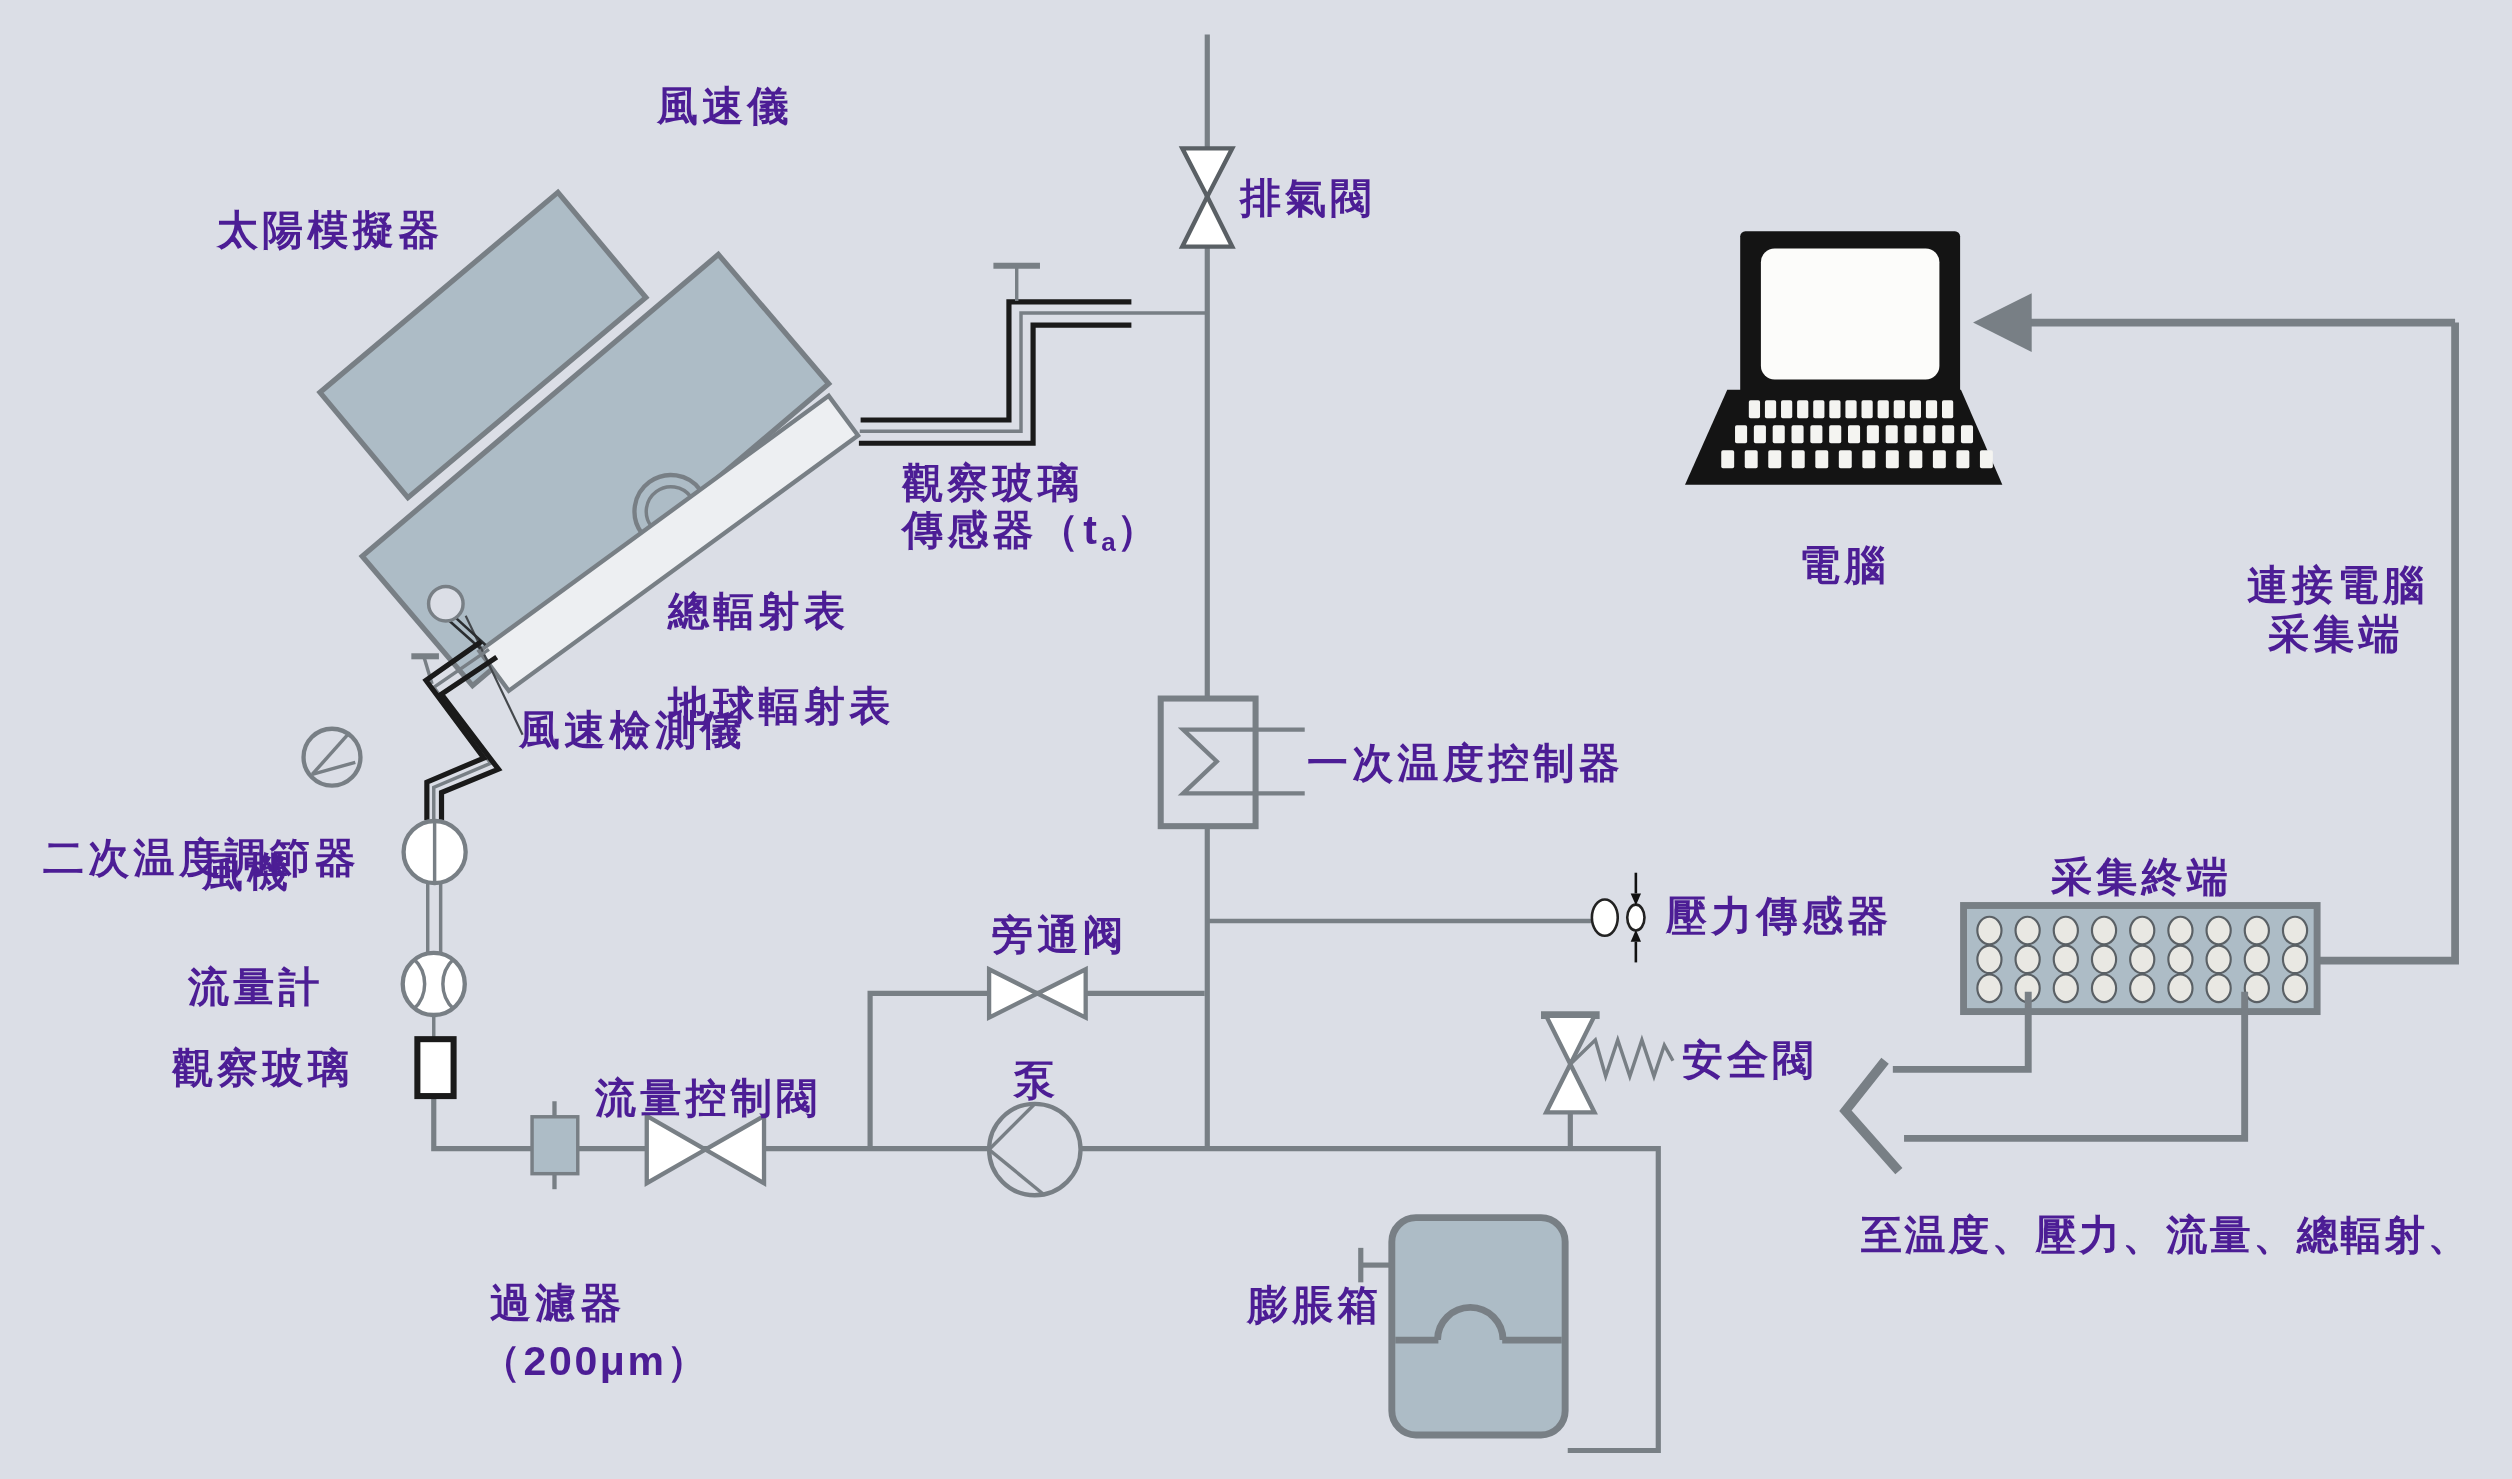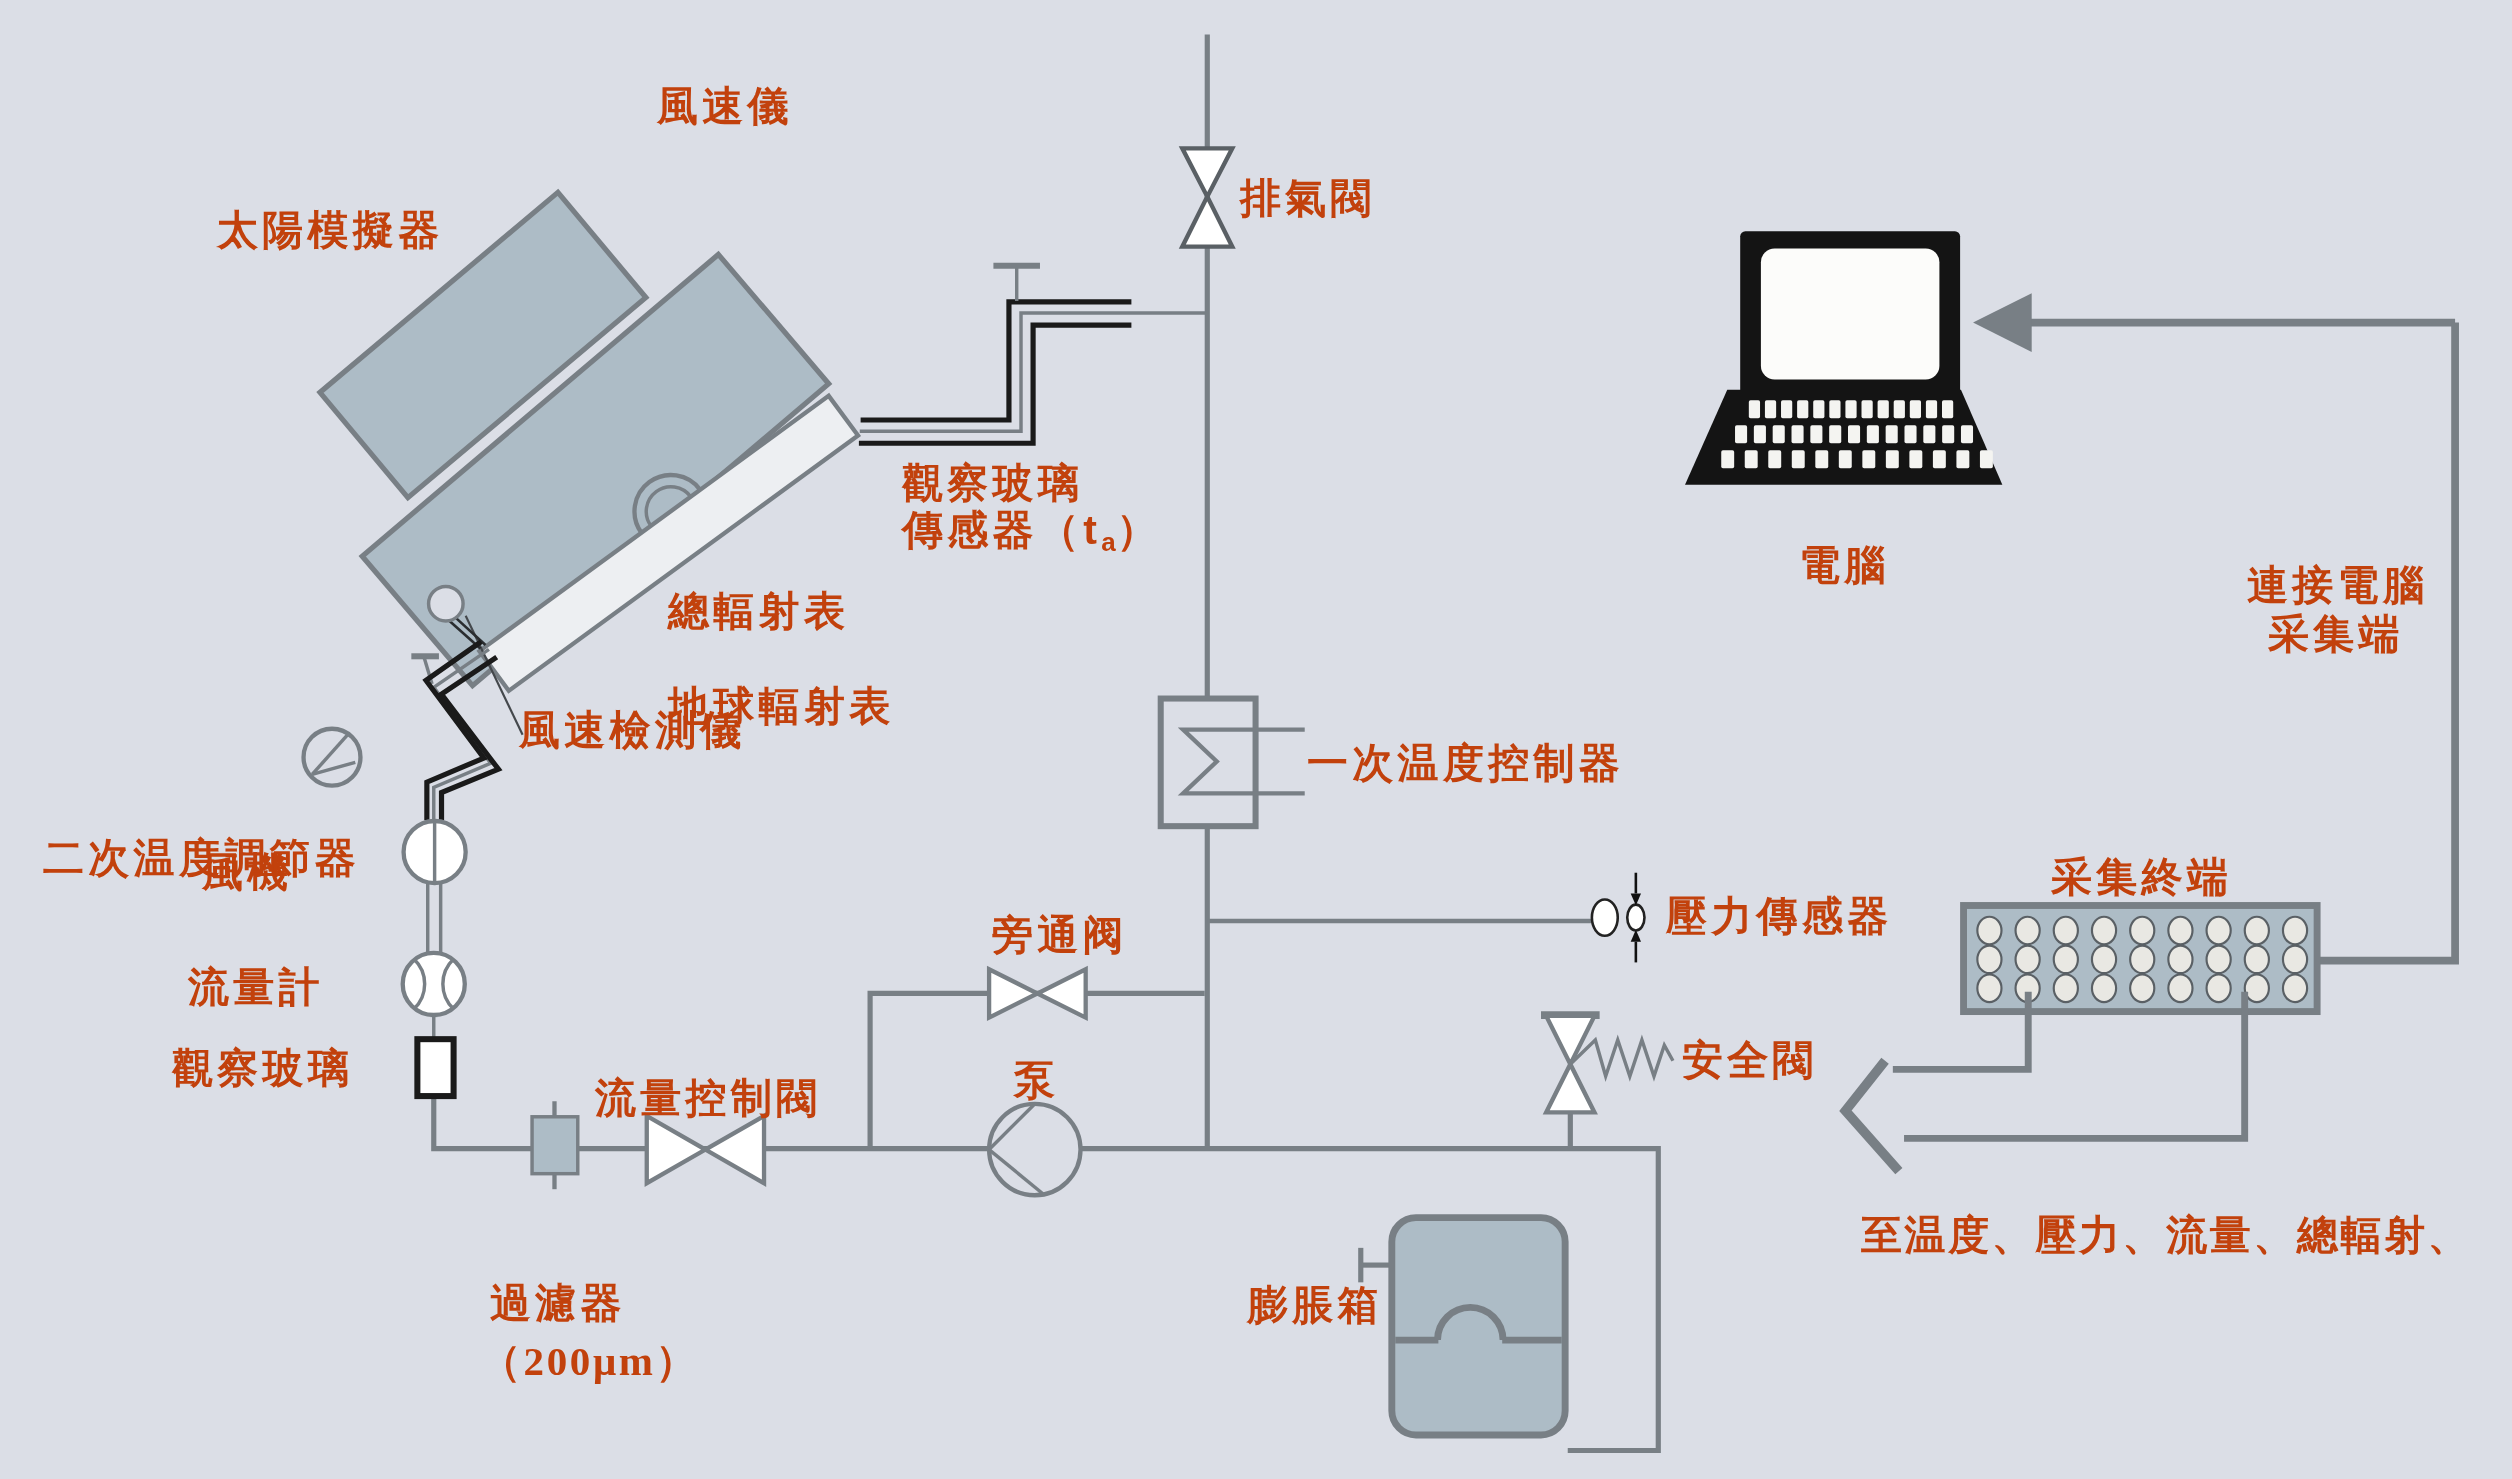--- a/index.html
+++ b/index.html
@@ -1,24 +1,24 @@
 <!DOCTYPE html>
 <html style="font-size:14px"><head>
 <meta charset="utf-8">
 <style>
   html,body{margin:0;padding:0;}
   body{width:2512px;height:1479px;overflow:hidden;background:#ffffff;
        font-family:"Liberation Sans", sans-serif;}
   .canvas{position:relative;width:2512px;height:1479px;background:#dbdee6;}
   svg{position:absolute;left:0;top:0;}
-  .lbl{position:absolute;color:#c2410c;font-size:41px;font-weight:600;
+  .lbl{position:absolute;color:#4c1d95;font-size:41px;font-weight:600;
        letter-spacing:4.3px;white-space:nowrap;line-height:1.15;}
   .lbl sub,.subc{font-size:26px;font-weight:600;}
   .subc{vertical-align:-7px;letter-spacing:0.9px;}
-  .small-gap{letter-spacing:2.6px;font-family:Liberation Serif, serif;}
+  .small-gap{letter-spacing:2.6px;}
 </style>
 </head>
 <body>
 
 <div class="canvas">
 
 <svg id="diagram" width="2512" height="1479" viewBox="0 0 2913 1715">
 
   <g>
     <line x1="1400" y1="40" x2="1400" y2="1334" stroke="#787f85" stroke-width="6"></line>

